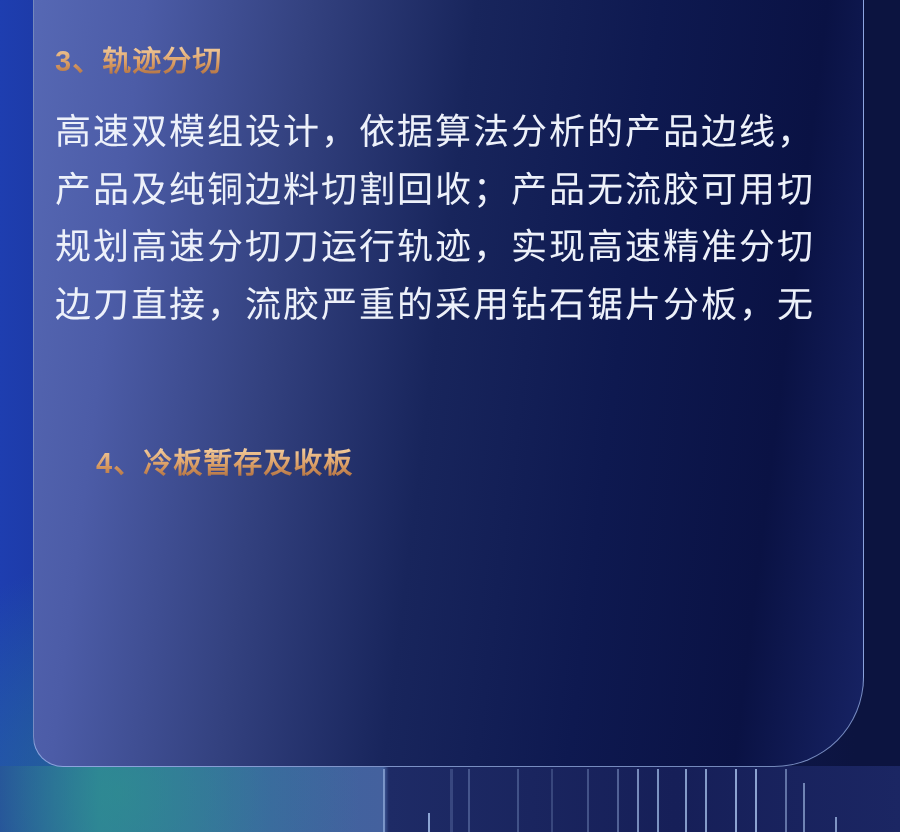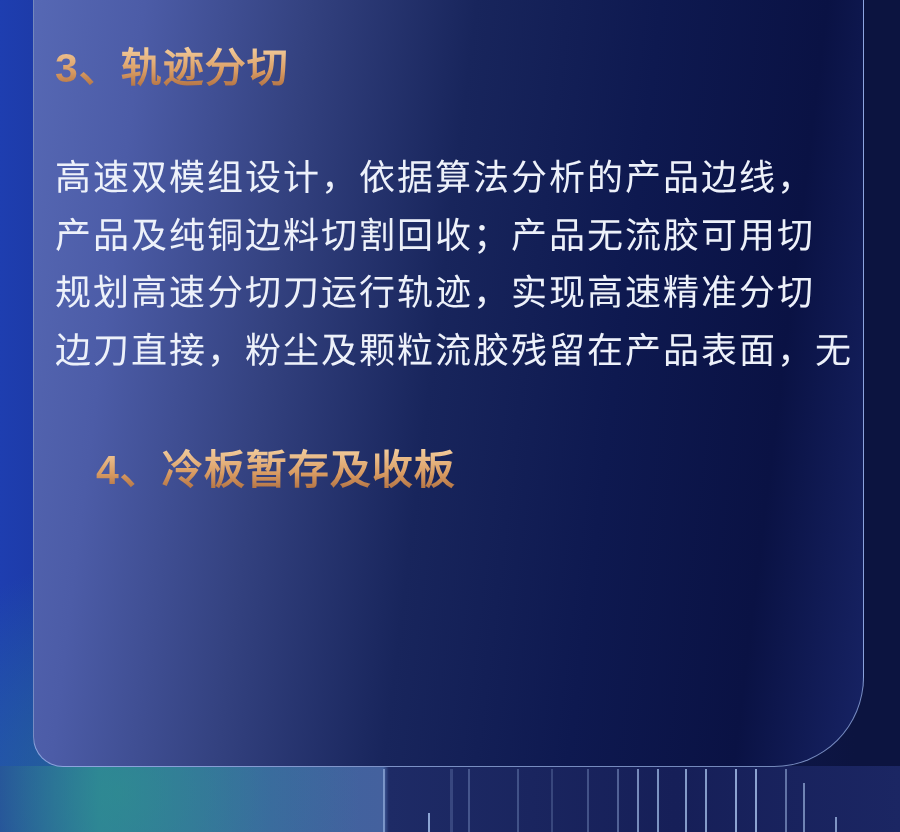--- a/index.html
+++ b/index.html
@@ -39,32 +39,32 @@
     position:absolute;left:33px;top:0;width:831px;height:767px;
     border:1px solid var(--card-border);border-top:none;
     border-radius:0 0 90px 30px;
     background:linear-gradient(97deg,
       var(--card-left) 0%, #4c5ca7 12%, #33417f 30%, var(--card-mid) 48%,
       #0e1950 68%, var(--card-dark) 86%, var(--card-edge) 100%);
   }
   .card-inner{position:absolute;left:21px;top:0;right:14px;bottom:0;}
   .sec-heading{
     position:absolute;display:inline-block;
-    font-size:41px;font-weight:800;letter-spacing:1px;line-height:1.2;
+    font-size:29px;font-weight:800;letter-spacing:1px;line-height:1.2;
     color:var(--gold-mid);white-space:nowrap;
   }
   @supports ((-webkit-background-clip:text) or (background-clip:text)){
     .sec-heading{
       background-image:linear-gradient(180deg, var(--gold-light) 8%, var(--gold-mid) 55%, var(--gold-dark) 95%);
       -webkit-background-clip:text;background-clip:text;
       color:transparent;-webkit-text-fill-color:transparent;
     }
   }
   .heading-1{top:44px;}
-  .body-para{position:absolute;left:0;right:0;margin-top:46px;}
+  .body-para{position:absolute;left:0;right:0;}
   .para-1{top:103px;}
   .heading-2{top:446px;margin-left:41px;}
   .para-2{top:517px;}
   .line{
     font-size:36px;line-height:57.5px;letter-spacing:2px;
     color:var(--body-text);font-weight:400;white-space:nowrap;
   }
 </style>
 </head>
 <body>
@@ -95,21 +95,21 @@
 
   <div class="card">
     <div class="card-inner">
 
       <div class="sec-heading heading-1">3、轨迹分切</div>
 
       <div class="body-para para-1">
         <div class="line">高速双模组设计，依据算法分析的产品边线，</div>
         <div class="line">产品及纯铜边料切割回收；产品无流胶可用切</div>
         <div class="line">规划高速分切刀运行轨迹，实现高速精准分切</div>
-        <div class="line">边刀直接，粉尘及颗粒流胶残留在产品表面，无</div>
+        <div class="line">边刀直接，流胶严重的采用钻石锯片分板，无</div>
       </div>
 
       <div class="sec-heading heading-2">4、冷板暂存及收板</div>
 
 
     </div>
   </div>
 
 </div>
 

